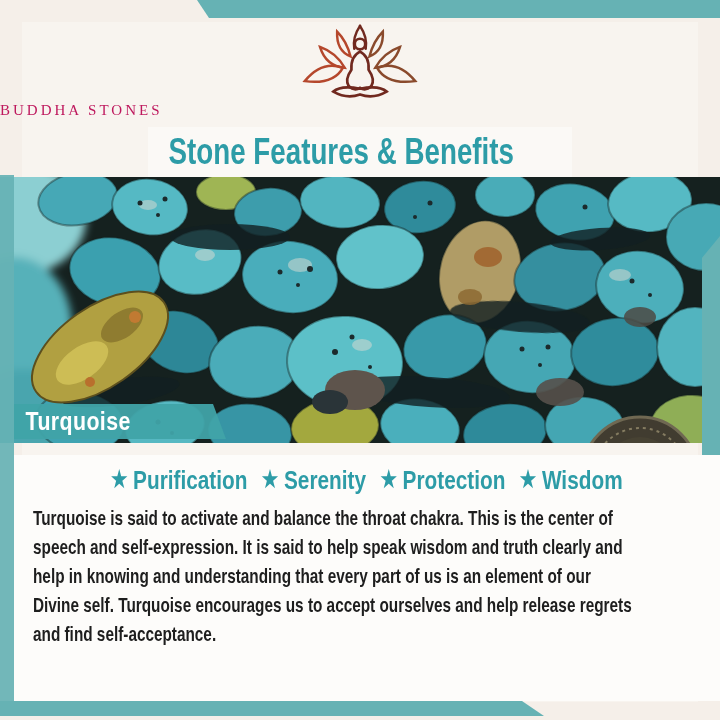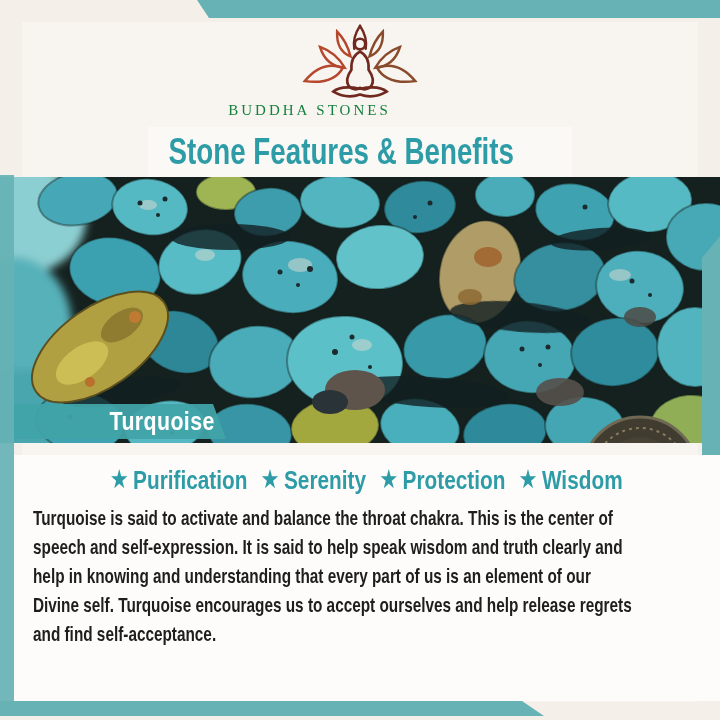--- a/index.html
+++ b/index.html
@@ -17,23 +17,23 @@
   .top-bar {
     position:absolute; left:197px; top:0; width:523px; height:18px;
     background:#66b2b4;
     clip-path:polygon(0 0, 100% 0, 100% 100%, 12px 100%);
   }
   .logo-wrap {
     position:absolute; left:288px; top:24px; width:144px; height:80px;
   }
   .brand-name {
     position:absolute; left:0; top:102px; width:619px;
-    text-align:center;
+    text-align:left;
     font-family:"Liberation Serif", serif;
-    font-size:15px; letter-spacing:3px; color:#15803d; font-weight:500;
+    font-size:15px; letter-spacing:3px; color:#be185d; font-weight:500;
   }
   .header-strip {
     position:absolute; left:148px; top:127px; width:424px; height:50px;
     background:#fbf9f6;
     display:flex; align-items:center; justify-content:flex-end;
   }
   .header-title {
     font-size:37px; font-weight:700; color:#2d9ca7;
     white-space:nowrap; transform:scaleX(0.75);
   }
@@ -42,21 +42,21 @@
     display:block;
   }
   .left-bar {
     position:absolute; left:0; top:175px; width:14px; height:528px;
     background:rgba(102,178,180,0.92);
   }
   .stone-banner {
     position:absolute; left:14px; top:404px; width:212px; height:35px;
     background:rgba(64,163,168,0.95);
     clip-path:polygon(0 0, calc(100% - 13px) 0, 100% 100%, 0 100%);
-    display:flex; align-items:center; justify-content:flex-end;
+    display:flex; align-items:center; justify-content:flex-start;
   }
   .stone-label {
     color:#ffffff; font-size:26px; font-weight:700;
     white-space:nowrap; transform:scaleX(0.82); letter-spacing:0.5px;
   }
   .right-ribbon {
     position:absolute; left:702px; top:236px; width:18px; height:312px;
     background:#66b2b4;
     clip-path:polygon(100% 0, 0 7%, 0 92%, 100% 100%);
   }

